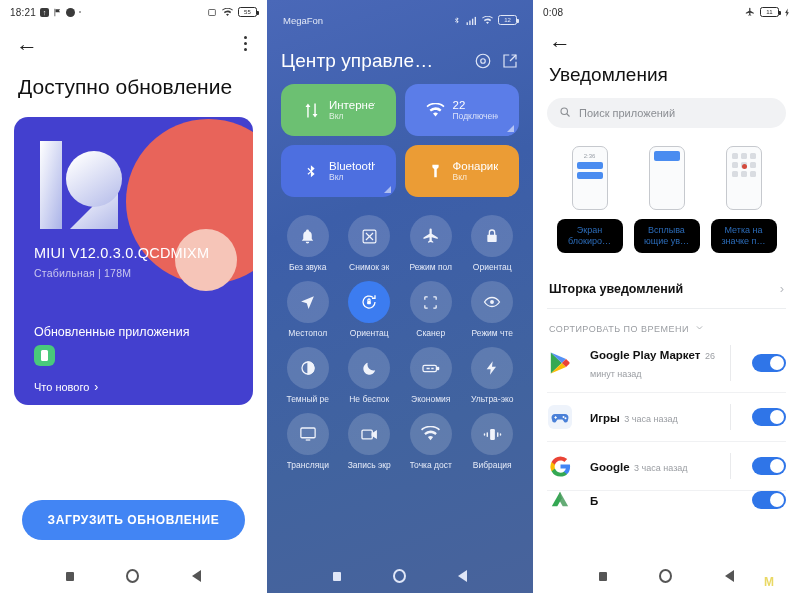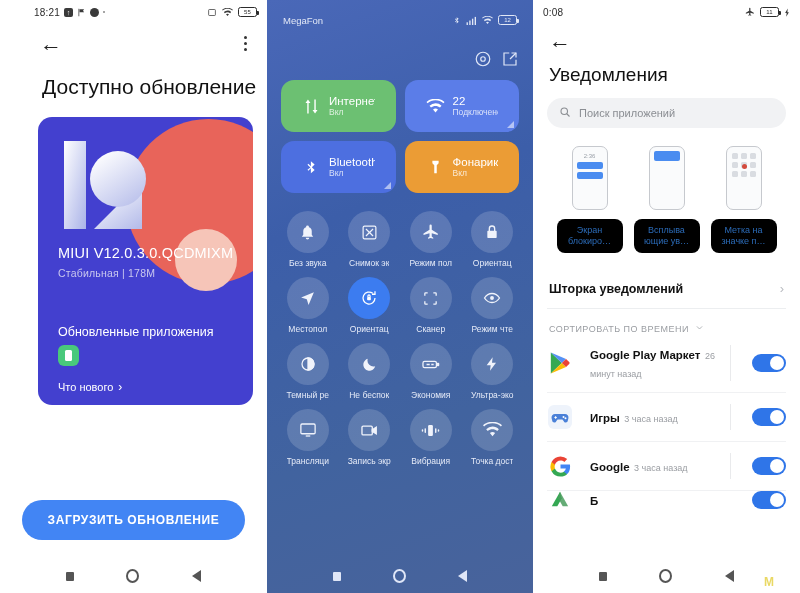--- a/index.html
+++ b/index.html
@@ -4,21 +4,21 @@
 <style>
   * { box-sizing: border-box; margin: 0; padding: 0; }
   html, body {
     width: 800px; height: 593px;
     font-family: "Liberation Sans", sans-serif;
     background: #ffffff;
     overflow: hidden;
   }
   .screens { display: flex; width: 800px; height: 593px; }
   .panel { position: relative; height: 593px; overflow: hidden; }
-  .p1 { width: 267px; background: #ffffff; padding-left: 24px; }
+  .p1 { width: 267px; background: #ffffff; }
   .p2 { width: 266px; background: linear-gradient(160deg,#4a68b8 0%,#3c5ea9 35%,#41639f 70%,#48639b 100%); }
   .p3 { width: 267px; background: #ffffff; }
 
   
   .statusbar {
     height: 24px; display: flex; align-items: center;
     justify-content: space-between; padding: 0 10px;
     font-size: 10px; letter-spacing: .2px;
   }
   .sb-dark { color: #2b2b2b; }
@@ -322,20 +322,21 @@
               <path d="M12 18l-3.3-4.1a5.2 5.2 0 016.6 0zM12 9.2c-2.3 0-4.4.8-6 2.2l-2-2.5A14 14 0 0112 5.6c3.1 0 6 1.1 8 3.3l-2 2.5c-1.6-1.4-3.7-2.2-6-2.2zM12 1.6C7.9 1.6 4.2 3.1 1.4 5.6L0 3.9C3.2 1.1 7.4-.5 12-.5s8.8 1.6 12 4.4l-1.4 1.7C19.8 3.1 16.1 1.6 12 1.6z"></path>
             </svg>
         </span>
         <span class="batt" style="color:#e1e7f6">
           <b style="font-weight:400">12</b>
         </span>
       </span>
     </div>
 
     <div class="cc-head">
+      <span class="cc-title">Центр управле…</span>
       <span class="cc-head-icons">
         <span class="hic">
           <svg width="18" height="18" viewBox="0 0 24 24" fill="none" stroke="#dfe6f7" stroke-width="1.6">
               <circle cx="12" cy="12" r="9"></circle>
               <circle cx="12" cy="12" r="3"></circle>
             </svg>
         </span>
         <span class="hic">
           <svg width="18" height="18" viewBox="0 0 24 24" fill="none" stroke="#dfe6f7" stroke-width="1.6">
               <path d="M20 13v7H4V4h7"></path>
@@ -532,38 +533,38 @@
           <svg width="19" height="19" viewBox="0 0 24 24" fill="none" stroke="currentColor" stroke-width="1.7">
               <rect x="2.5" y="6.5" width="13" height="11" rx="1.5"></rect>
               <path d="M15.5 11l5-3.2v8.4l-5-3.2z" fill="currentColor"></path>
             </svg>
         </span>
         <span class="glabel">Запись экр</span>
       </div>
 
       <div class="gitem">
         <span class="gcirc">
+          <svg width="19" height="16" viewBox="0 0 24 20" fill="currentColor">
+              <path d="M12 18l-3.3-4.1a5.2 5.2 0 016.6 0zM12 9.2c-2.3 0-4.4.8-6 2.2l-2-2.5A14 14 0 0112 5.6c3.1 0 6 1.1 8 3.3l-2 2.5c-1.6-1.4-3.7-2.2-6-2.2zM12 1.6C7.9 1.6 4.2 3.1 1.4 5.6L0 3.9C3.2 1.1 7.4-.5 12-.5s8.8 1.6 12 4.4l-1.4 1.7C19.8 3.1 16.1 1.6 12 1.6z"></path>
+            </svg>
+        </span>
+        <span class="glabel">Точка дост</span>
+      </div>
+
+      <div class="gitem">
+        <span class="gcirc">
           <svg width="19" height="19" viewBox="0 0 24 24" fill="currentColor">
               <rect x="9" y="5" width="6" height="14" rx="1.6"></rect>
               <rect x="4.5" y="9" width="1.8" height="6" rx=".9"></rect>
               <rect x="1" y="10.5" width="1.8" height="3" rx=".9"></rect>
               <rect x="17.7" y="9" width="1.8" height="6" rx=".9"></rect>
               <rect x="21.2" y="10.5" width="1.8" height="3" rx=".9"></rect>
             </svg>
         </span>
         <span class="glabel">Вибрация</span>
-      </div>
-
-      <div class="gitem">
-        <span class="gcirc">
-          <svg width="19" height="16" viewBox="0 0 24 20" fill="currentColor">
-              <path d="M12 18l-3.3-4.1a5.2 5.2 0 016.6 0zM12 9.2c-2.3 0-4.4.8-6 2.2l-2-2.5A14 14 0 0112 5.6c3.1 0 6 1.1 8 3.3l-2 2.5c-1.6-1.4-3.7-2.2-6-2.2zM12 1.6C7.9 1.6 4.2 3.1 1.4 5.6L0 3.9C3.2 1.1 7.4-.5 12-.5s8.8 1.6 12 4.4l-1.4 1.7C19.8 3.1 16.1 1.6 12 1.6z"></path>
-            </svg>
-        </span>
-        <span class="glabel">Точка дост</span>
       </div>
     </div>
 
     <div class="navbar light">
       <span class="nav-sq"></span>
       <span class="nav-ci"></span>
       <span class="nav-tr"></span>
     </div>
   </div>
 

